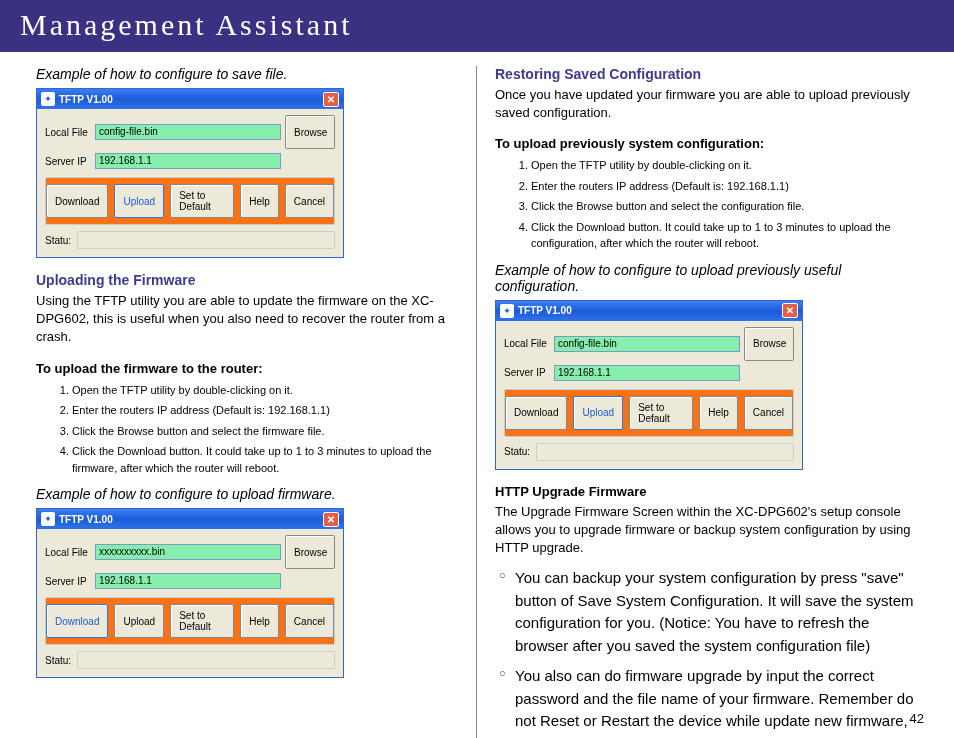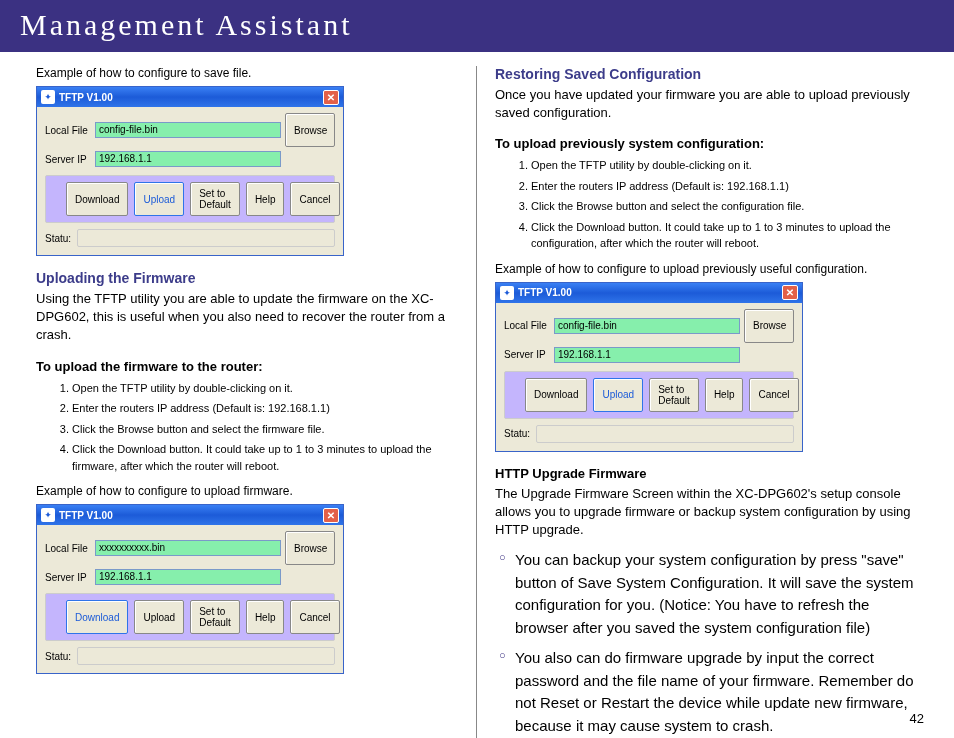--- a/index.html
+++ b/index.html
@@ -25,21 +25,22 @@
     display: flex;
     padding: 14px 36px 0 36px;
     gap: 0;
   }
   .col {
     width: 50%;
   }
   .col-left { padding-right: 18px; border-right: 1px solid #888; }
   .col-right { padding-left: 18px; }
   .caption {
-    font-size: 12px;
+    font-style: italic;
+    font-size: 14px;
     margin-bottom: 6px;
   }
   .section-heading {
     font-weight: bold;
     font-size: 14px;
     color: #3c3c8a;
     margin: 14px 0 4px 0;
   }
   .section-body {
     font-size: 13px;
@@ -149,26 +150,26 @@
     box-shadow: inset 1px 1px 0 #fff;
     cursor: pointer;
   }
   .win-btn.selected {
     color: #1c5bd8;
     border: 1px solid #2f74e9;
   }
   .win-btnbox {
     border: 1px solid #ccc;
     border-radius: 2px;
-    padding: 6px 20px;
+    padding: 6px 0;
     display: flex;
     gap: 6px;
     justify-content: flex-start;
     margin: 8px 0 6px 0;
-    background: #c4b5fd;
+    background: #f97316;
   }
   .win-status-row {
     display: flex; align-items: center; gap: 6px;
   }
   .win-status-box {
     flex: 1;
     border: 1px solid #ccc;
     height: 18px;
     background: #ece9d8;
     border-radius: 2px;

